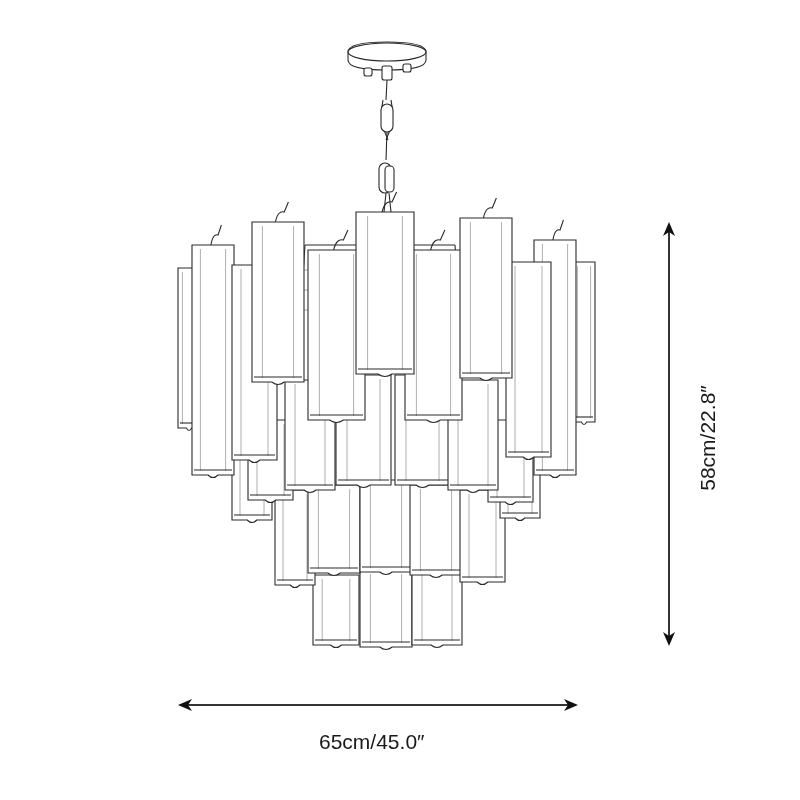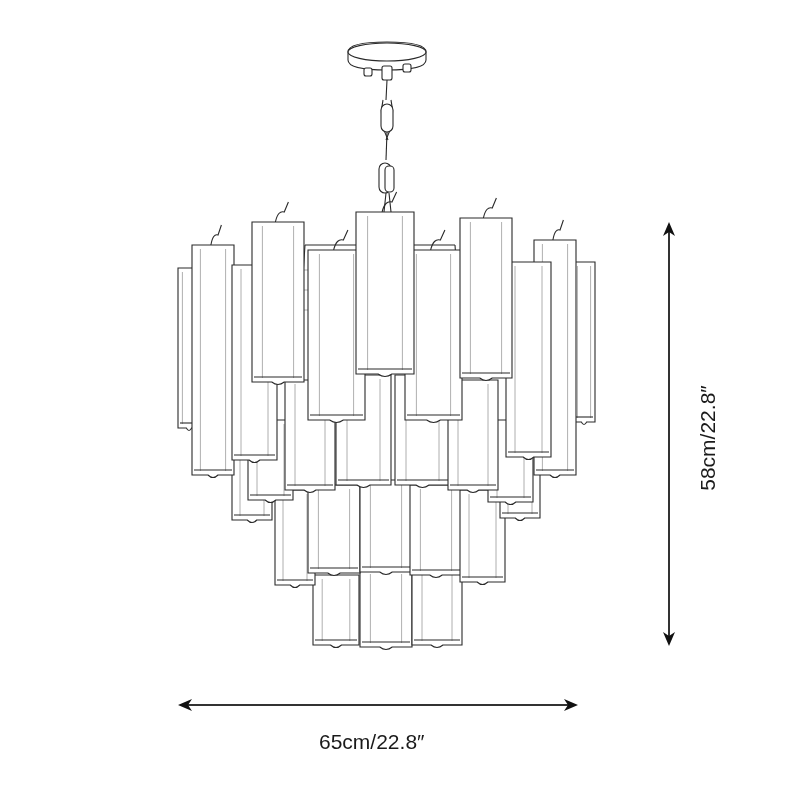--- a/index.html
+++ b/index.html
@@ -217,15 +217,15 @@
       <path d="M669,222 L663,236 L669,232 L675,236 Z" fill="#111"></path>
       <path d="M669,646 L663,632 L669,636 L675,632 Z" fill="#111"></path>
     </g>
     <g>
       <line x1="186" y1="705" x2="570" y2="705" stroke="#333" stroke-width="2"></line>
       <path d="M178,705 L192,699 L188,705 L192,711 Z" fill="#111"></path>
       <path d="M578,705 L564,699 L568,705 L564,711 Z" fill="#111"></path>
     </g>
   </svg>
 
-  <div id="width-label" class="dim-label">65cm/22.8″</div>
+  <div id="width-label" class="dim-label">65cm/45.0″</div>
   <div id="height-label" class="dim-label">58cm/22.8″</div>
 </div>
 
 </body></html>

